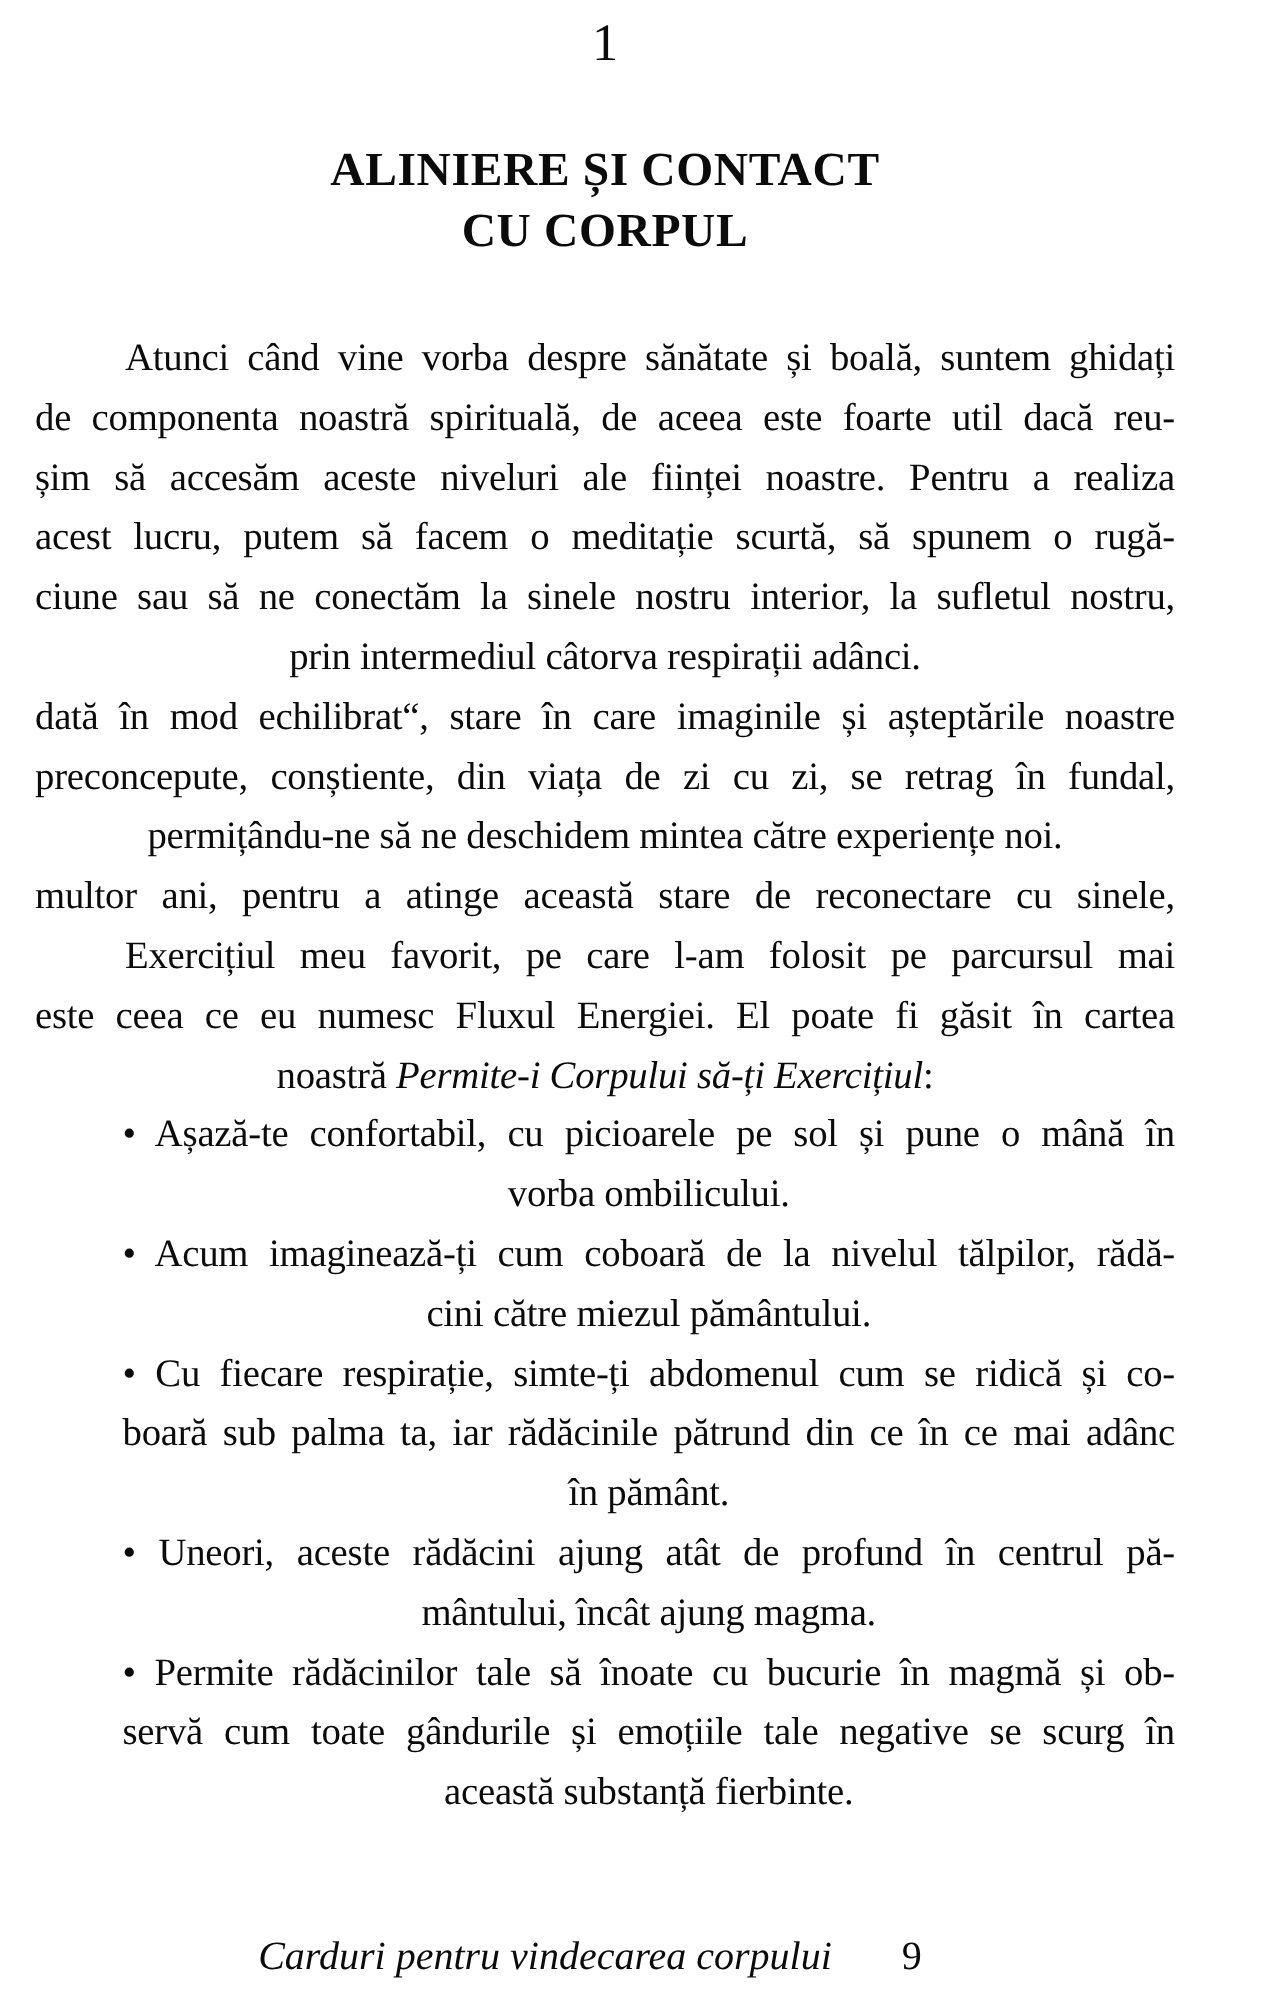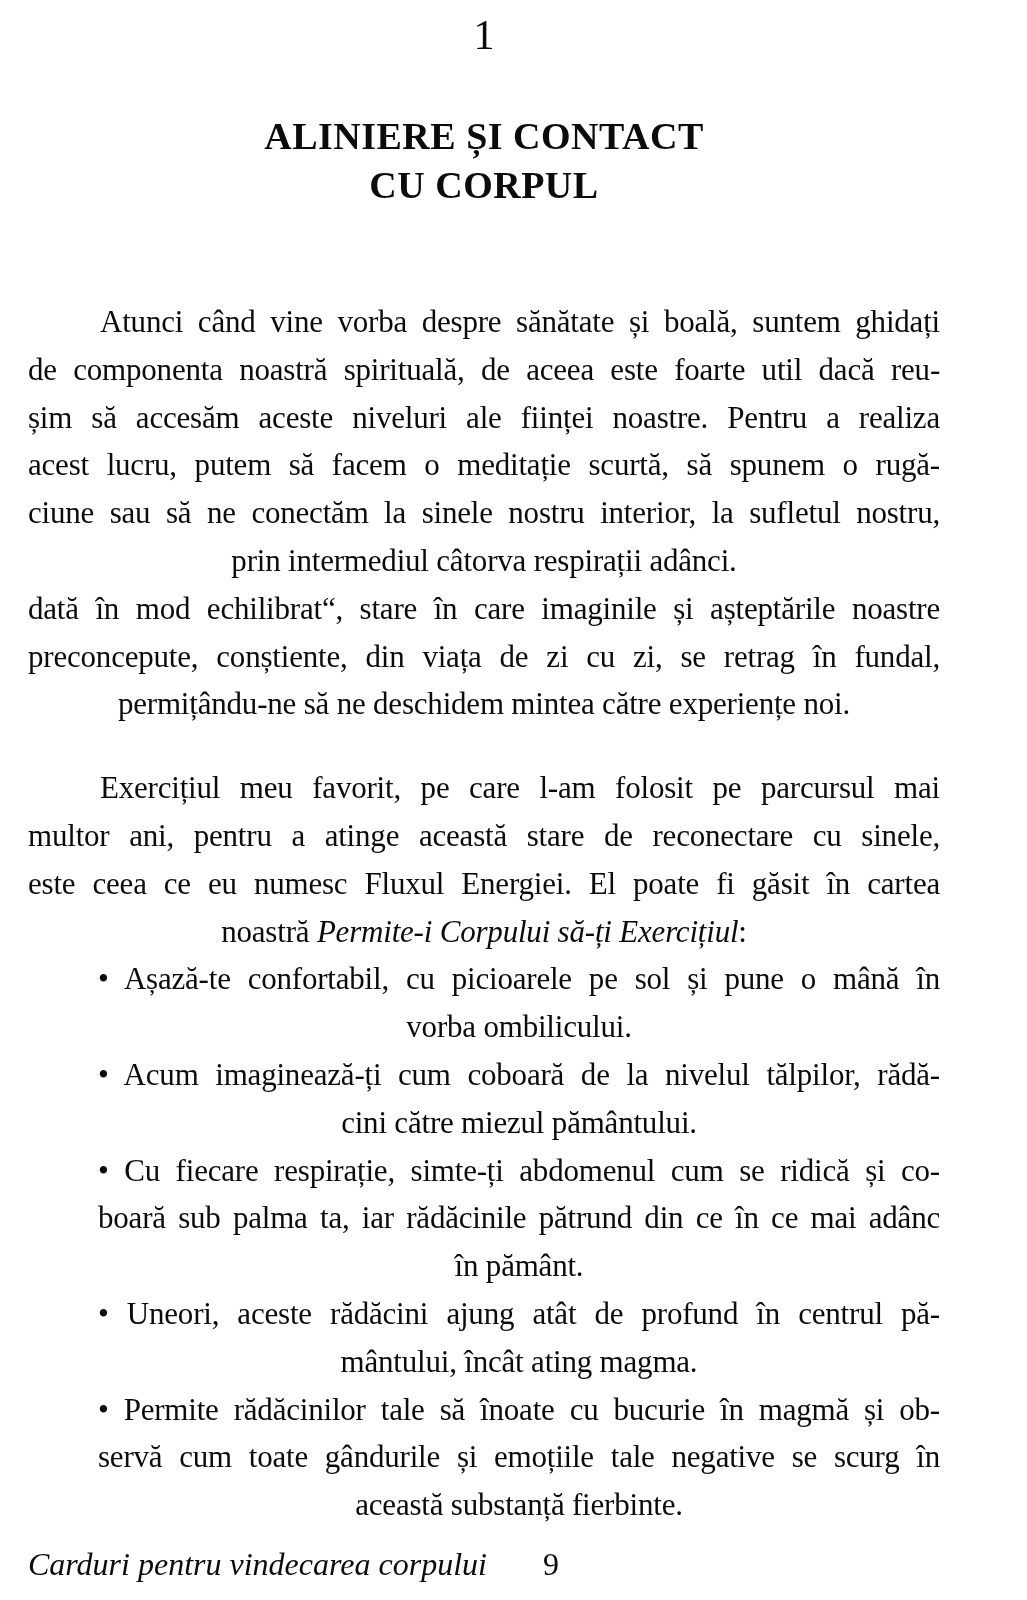--- a/index.html
+++ b/index.html
@@ -39,28 +39,28 @@
   .block.bullet { margin-left: 70px; }
   .line {
     text-align: center;
     text-justify: inter-word;
   }
   .line.j {
     text-align: justify;
     text-align-last: justify;
     -moz-text-align-last: justify;
   }
-  .line.ind { text-indent: 72px; margin-top: 36px; }
+  .line.ind { text-indent: 72px; }
   .it { font-style: italic; }
   .page-footer {
     position: absolute;
-    left: 28px; width: 912px; top: 1544px;
+    left: 16px; width: 912px; top: 1544px;
     font-size: 32px; line-height: 40px;
     display: flex;
-    justify-content: flex-start;
+    justify-content: center;
     align-items: baseline;
   }
   .footer-title { font-style: italic; }
   .footer-pagenum { margin-left: 56px; }
 </style>
 </head>
 <body>
 
 <div class="page">
 
@@ -79,41 +79,41 @@
         <div class="line j"><span>acest lucru, putem să facem o meditație scurtă, să spunem o rugă-</span></div>
         <div class="line j"><span>ciune sau să ne conectăm la sinele nostru interior, la sufletul nostru,</span></div>
         <div class="line"><span>prin intermediul câtorva respirații adânci.</span></div>
       </div>
       <div class="block paragraph">
         <div class="line j"><span>dată în mod echilibrat“, stare în care imaginile și așteptările noastre</span></div>
         <div class="line j"><span>preconcepute, conștiente, din viața de zi cu zi, se retrag în fundal,</span></div>
         <div class="line"><span>permițându-ne să ne deschidem mintea către experiențe noi.</span></div>
       </div>
       <div class="block paragraph">
+        <div class="line j"><span>multor ani, pentru a atinge această stare de reconectare cu sinele,</span></div>
         <div class="line j ind"><span>Exercițiul meu favorit, pe care l-am folosit pe parcursul mai</span></div>
-        <div class="line j"><span>multor ani, pentru a atinge această stare de reconectare cu sinele,</span></div>
         <div class="line j"><span>este ceea ce eu numesc Fluxul Energiei. El poate fi găsit în cartea</span></div>
         <div class="line"><span>noastră </span><span class="it">Permite-i Corpului să-ți Exercițiul</span><span>:</span></div>
       </div>
       <div class="block bullet">
         <div class="line j"><span>• Așază-te confortabil, cu picioarele pe sol și pune o mână în</span></div>
         <div class="line"><span>vorba ombilicului.</span></div>
       </div>
       <div class="block bullet">
         <div class="line j"><span>• Acum imaginează-ți cum coboară de la nivelul tălpilor, rădă-</span></div>
         <div class="line"><span>cini către miezul pământului.</span></div>
       </div>
       <div class="block bullet">
         <div class="line j"><span>• Cu fiecare respirație, simte-ți abdomenul cum se ridică și co-</span></div>
         <div class="line j"><span>boară sub palma ta, iar rădăcinile pătrund din ce în ce mai adânc</span></div>
         <div class="line"><span>în pământ.</span></div>
       </div>
       <div class="block bullet">
         <div class="line j"><span>• Uneori, aceste rădăcini ajung atât de profund în centrul pă-</span></div>
-        <div class="line"><span>mântului, încât ating magma.</span></div>
+        <div class="line"><span>mântului, încât ajung magma.</span></div>
       </div>
       <div class="block bullet">
         <div class="line j"><span>• Permite rădăcinilor tale să înoate cu bucurie în magmă și ob-</span></div>
         <div class="line j"><span>servă cum toate gândurile și emoțiile  tale negative se scurg în</span></div>
         <div class="line"><span>această substanță fierbinte.</span></div>
       </div>
     </div>
 
   <div class="page-footer">
     <span class="footer-title">Carduri pentru vindecarea corpului</span>

